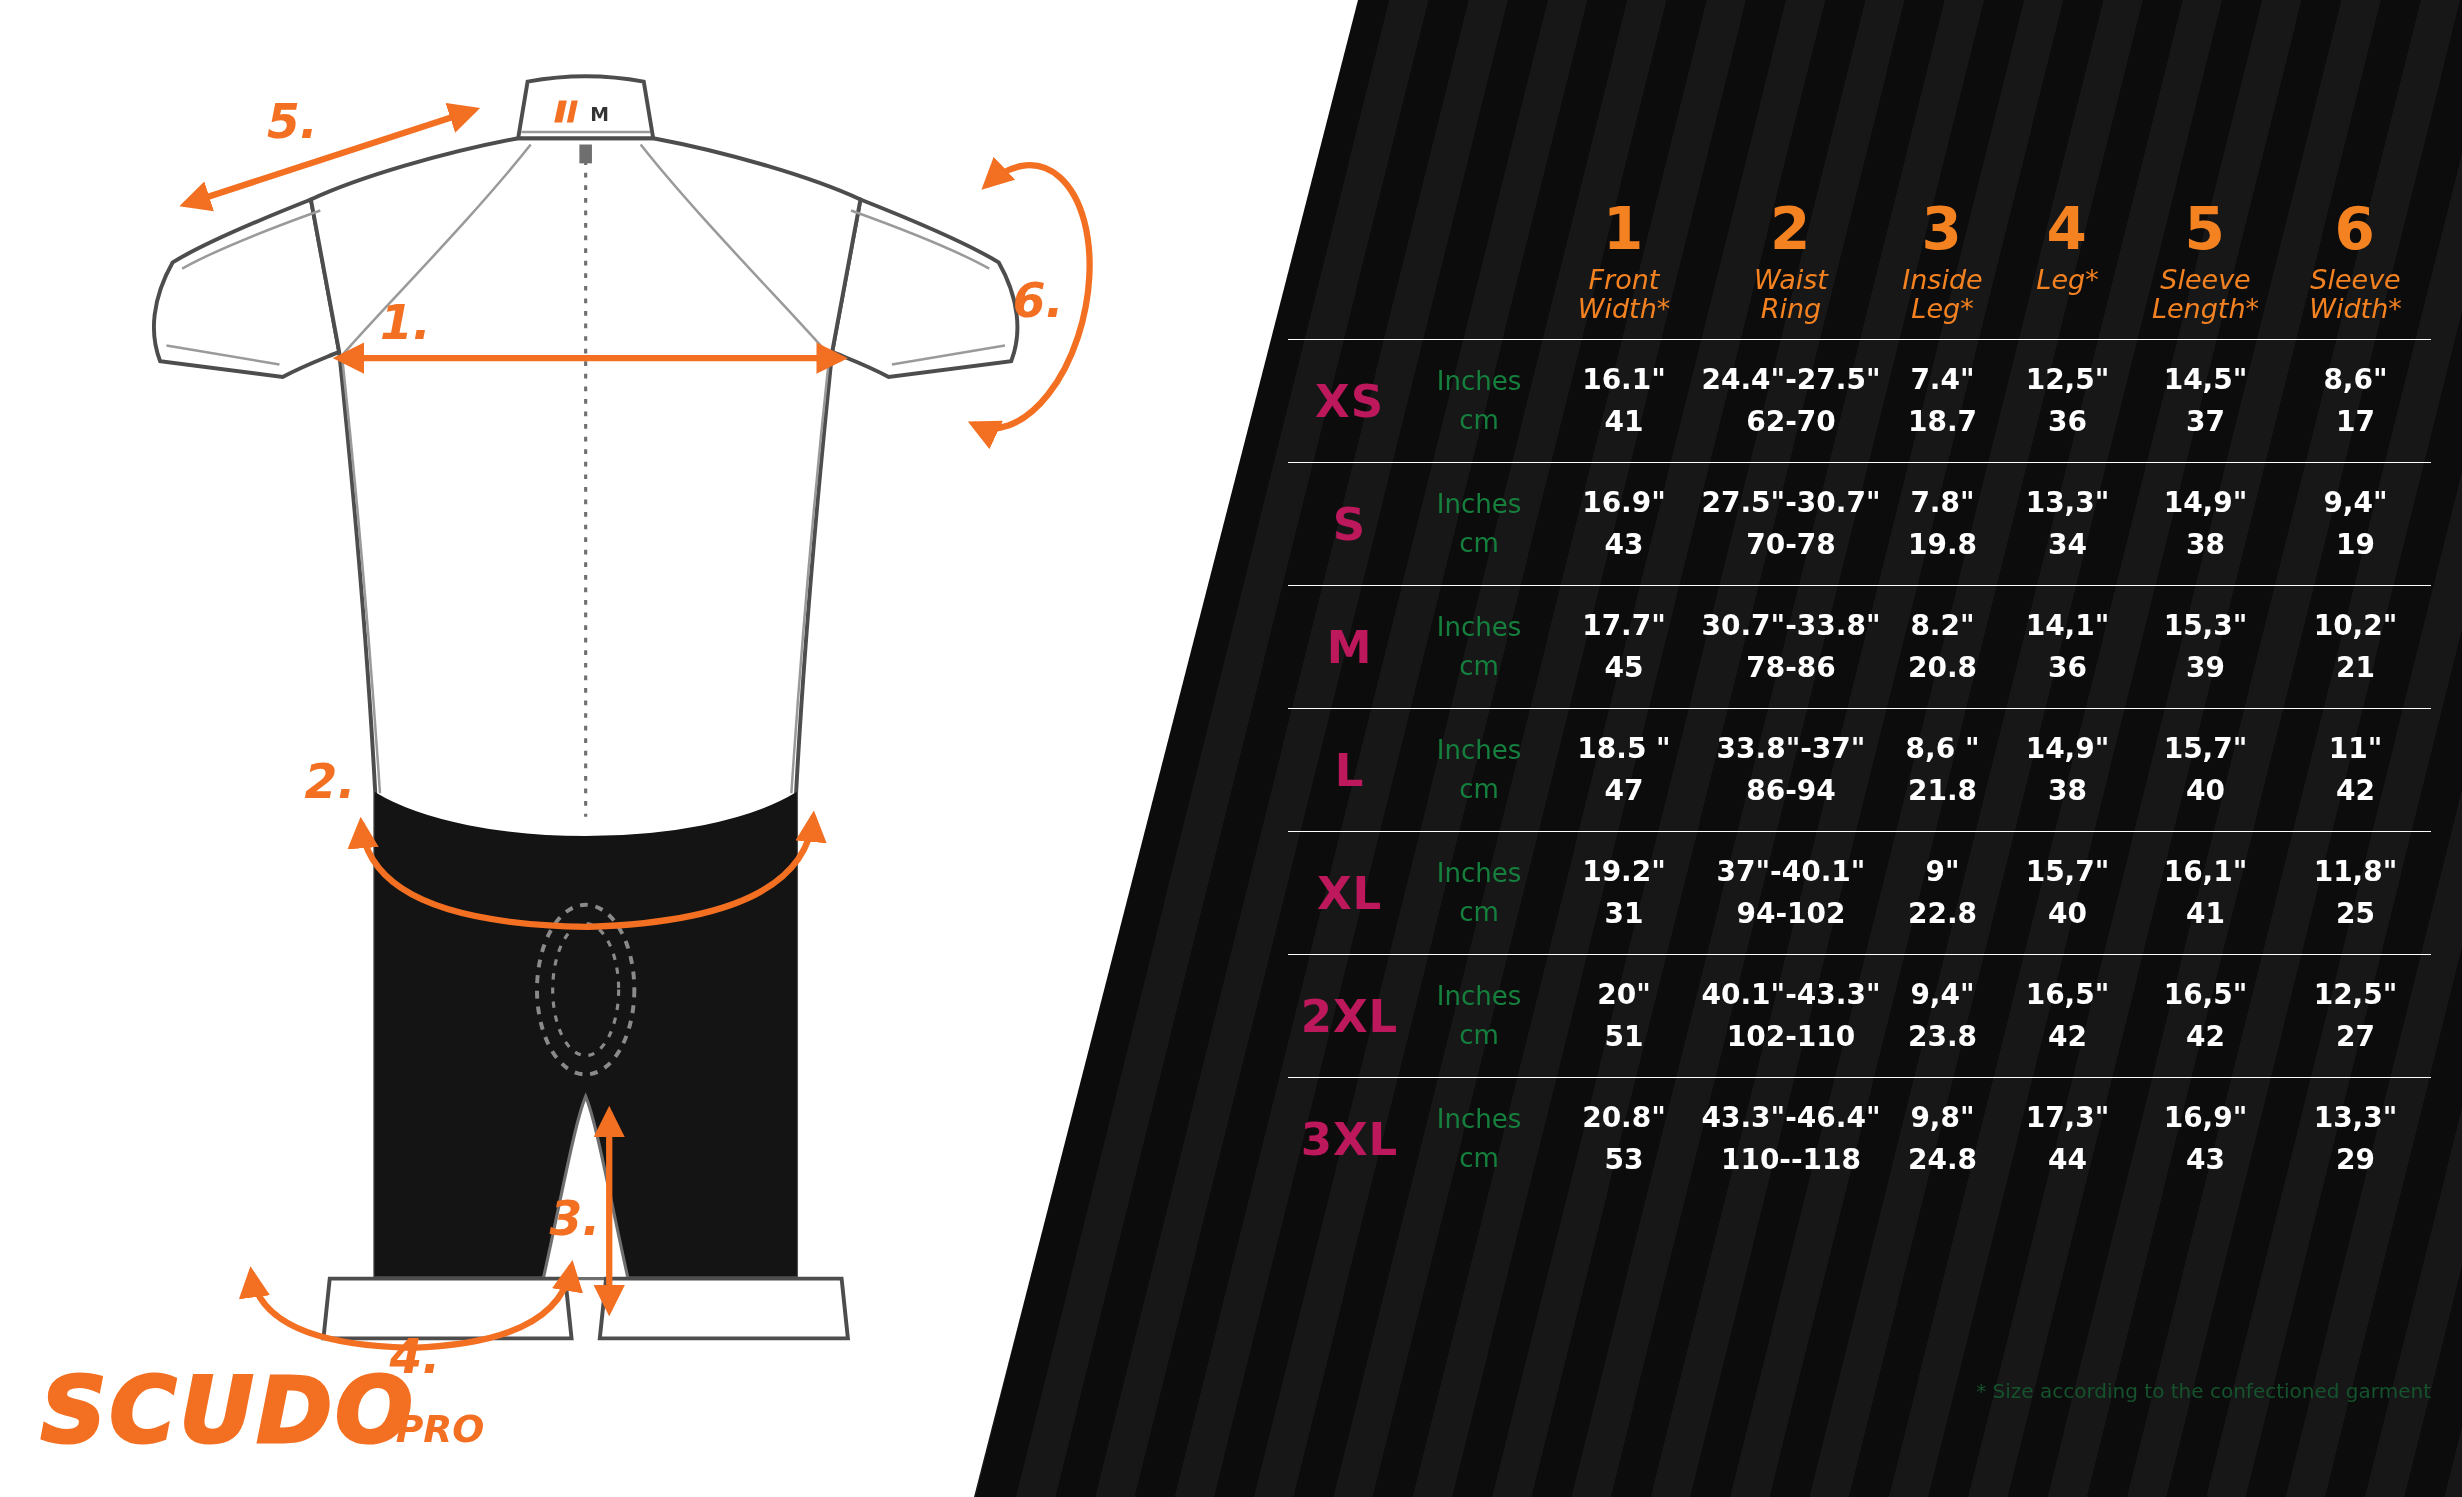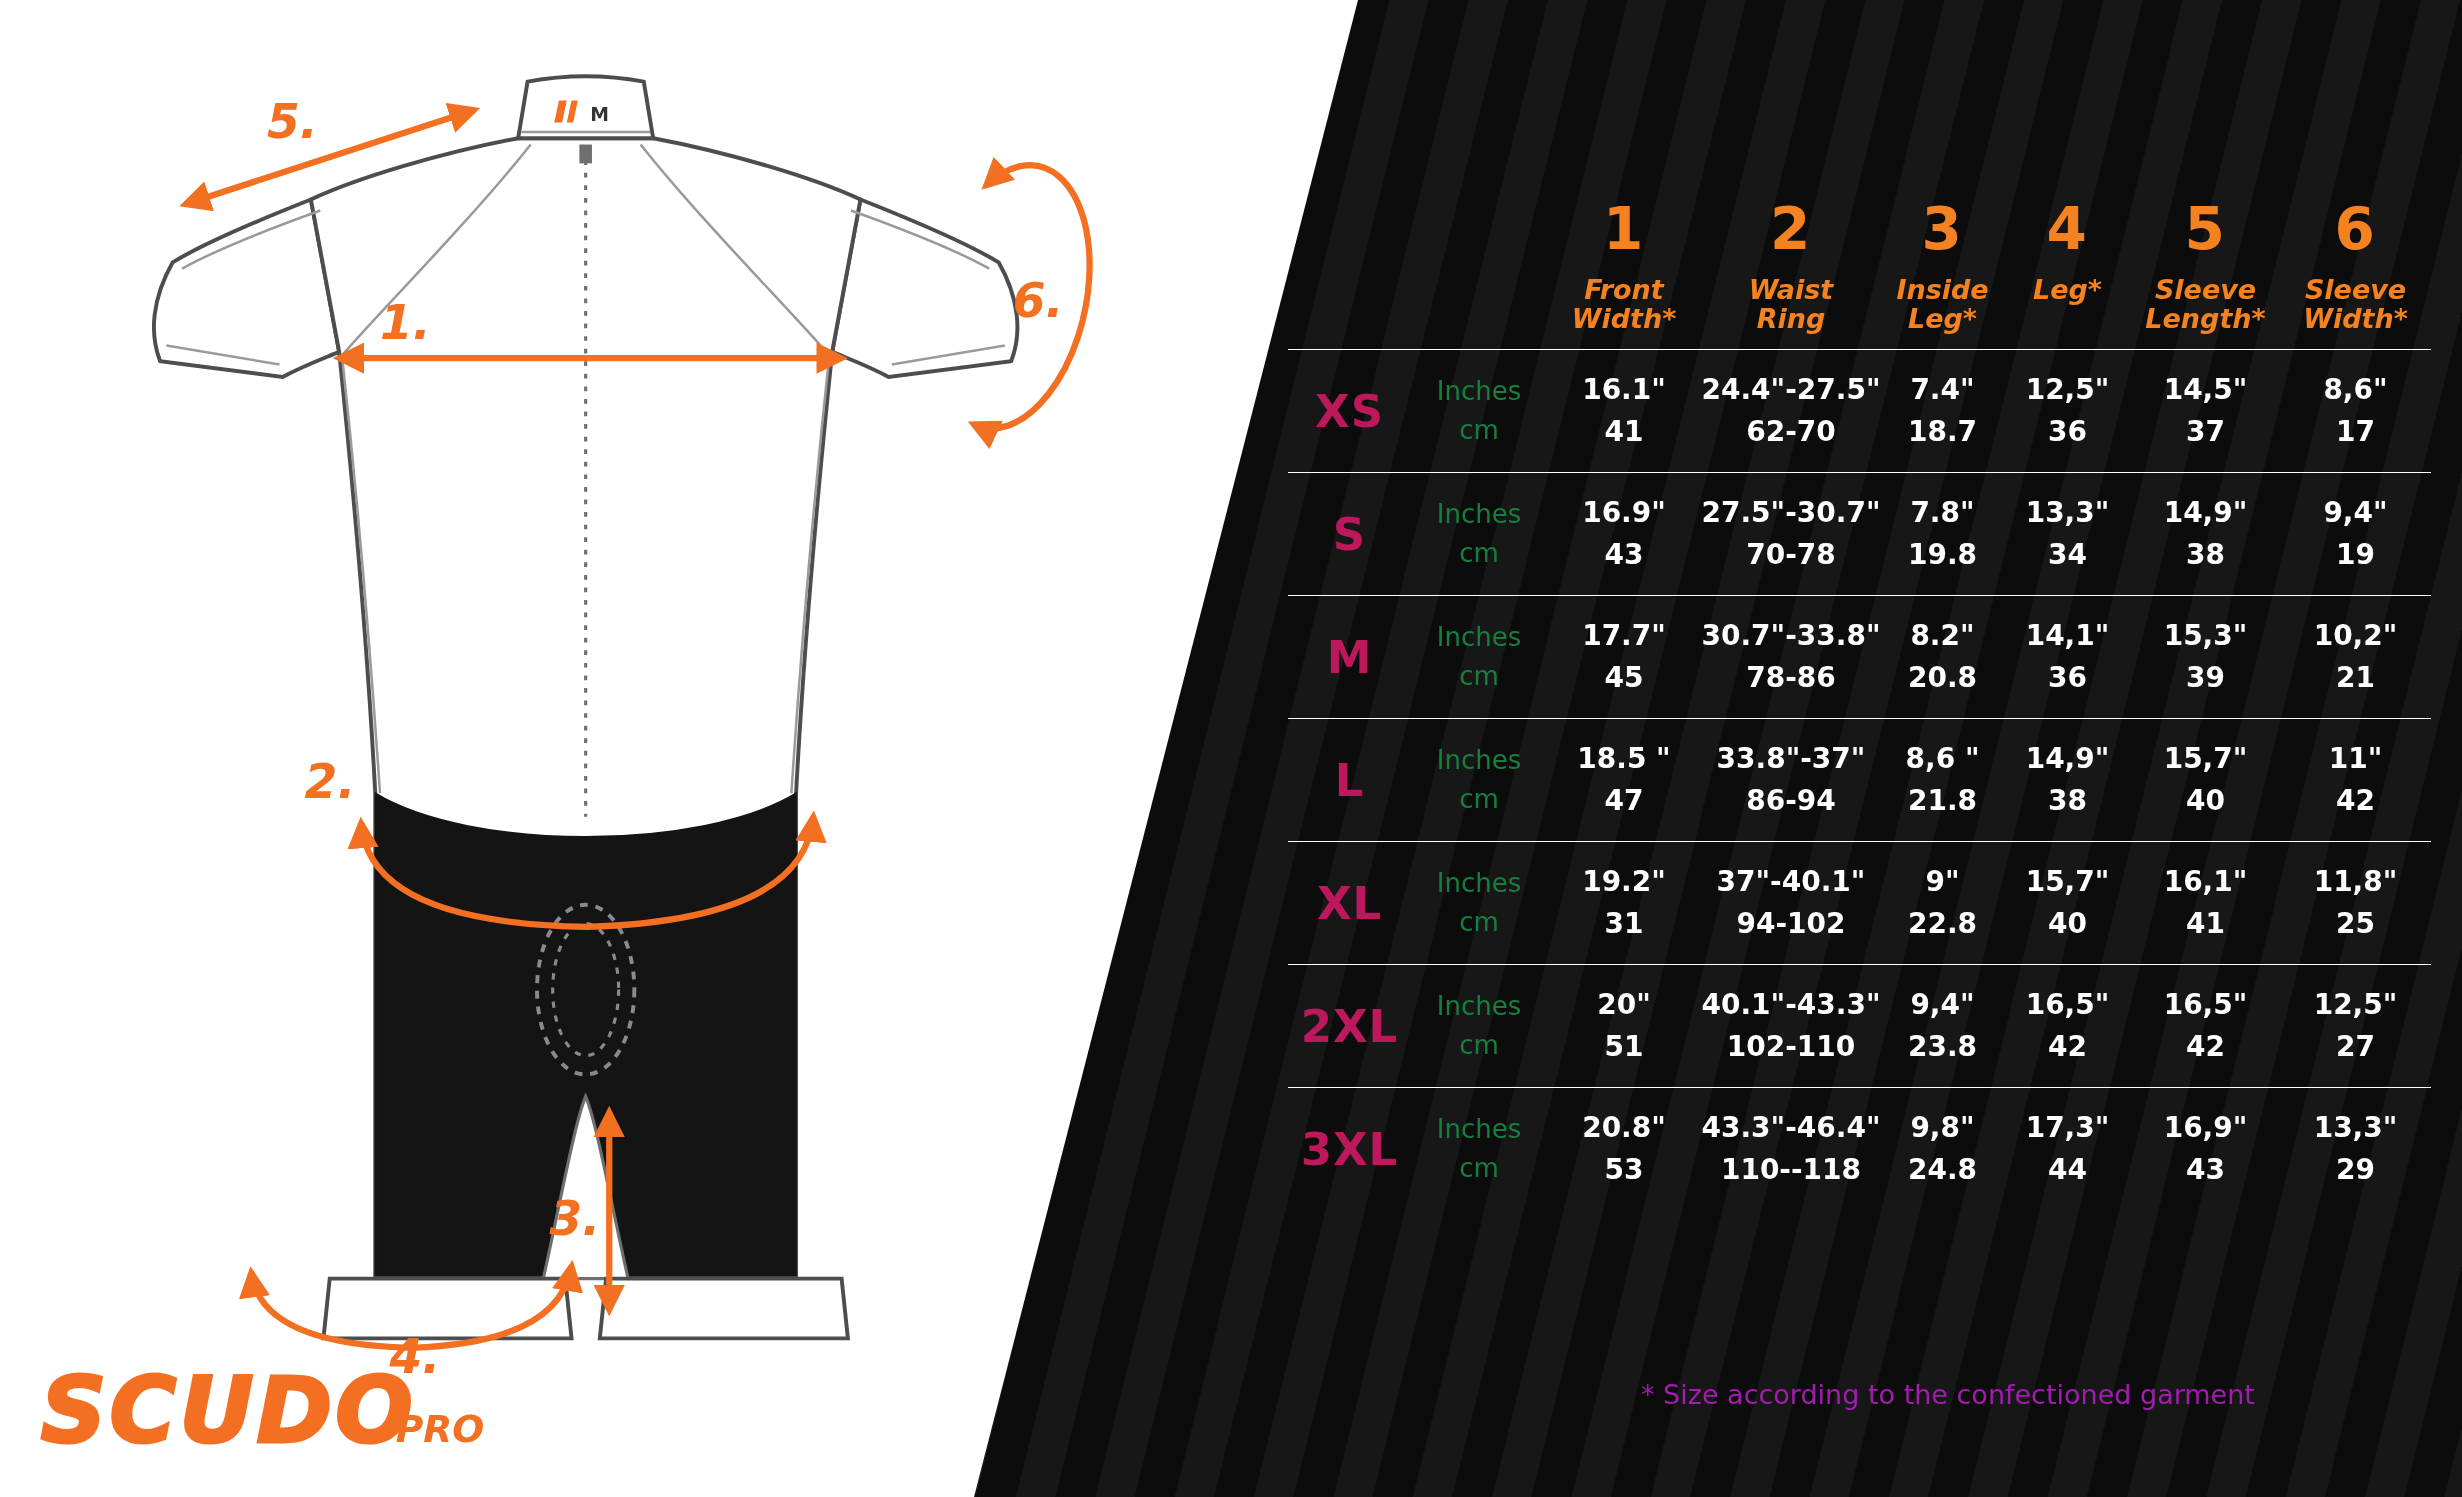--- a/index.html
+++ b/index.html
@@ -17,30 +17,30 @@
 
   #panel-title{position:absolute;left:1492px;top:95px;width:948px;text-align:center;
     color:#fff;font-size:56px;font-weight:bold;letter-spacing:1.8px;white-space:nowrap}
 
   #size-table{position:absolute;left:1288px;top:200px;width:1143px}
   .trow{display:grid;grid-template-columns:123px 136px 154px 180px 123px 127px 149px 151px;align-items:center}
   .trow.thead{align-items:start;padding-bottom:16px}
   .trow.tdata{border-top:1.8px solid #ffffff;height:123px}
   .cell{text-align:center}
   .colnum{display:block;font-size:58px;font-weight:bold;color:#f58220;line-height:1;letter-spacing:1.8px}
-  .collabel{display:block;font-size:27px;font-style:italic;font-weight:bold;color:#f58220;
-    white-space:pre-line;line-height:1.08;margin-top:17px}
+  .collabel{display:block;font-size:27px;font-style:italic;font-weight:normal;color:#f58220;
+    white-space:pre-line;line-height:1.08;margin-top:7px}
   .size-cell{font-size:45px;font-weight:bold;color:#be185d;letter-spacing:0.9px}
   .units-cell{font-size:26px;color:#15803d;line-height:1.5;font-weight:normal}
   .units-cell span{display:block}
   .val-cell{font-size:28px;font-weight:bold;color:#fff;line-height:1.5}
   .val-cell span{display:block}
 
-  #footnote{position:absolute;left:1641px;top:1379px;width:790px;
-    color:#a21caf;font-size:27px}
+  #footnote{position:absolute;left:1641px;top:1379px;width:790px;text-align:right;
+    color:#14532d;font-size:20px}
 </style>
 </head>
 <body>
 
 <div id="stage">
 
   <svg id="suit-svg" viewBox="0 0 1568 953" preserveAspectRatio="none">
     <defs>
       <marker id="ah" viewBox="0 0 10 10" refX="8" refY="5" markerWidth="5" markerHeight="5" orient="auto-start-reverse">
         <path d="M0,0 L10,5 L0,10 Z" fill="#F36F21"></path>

